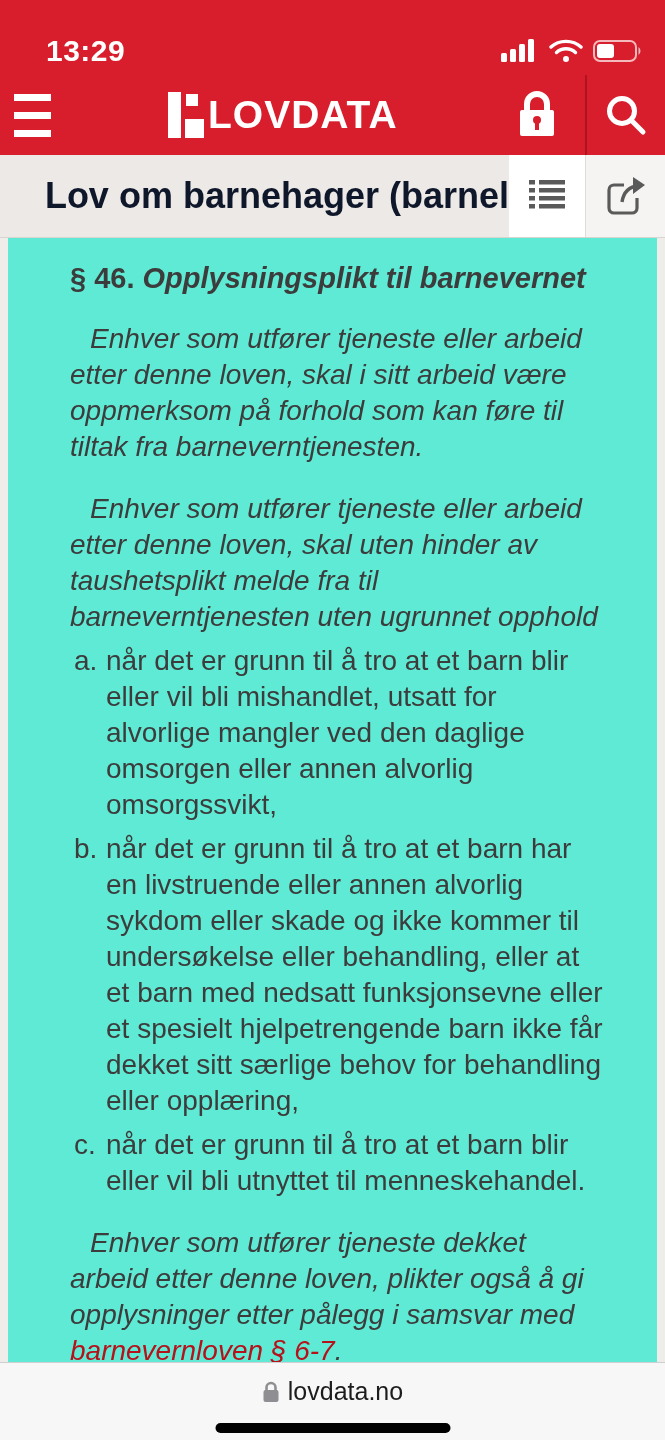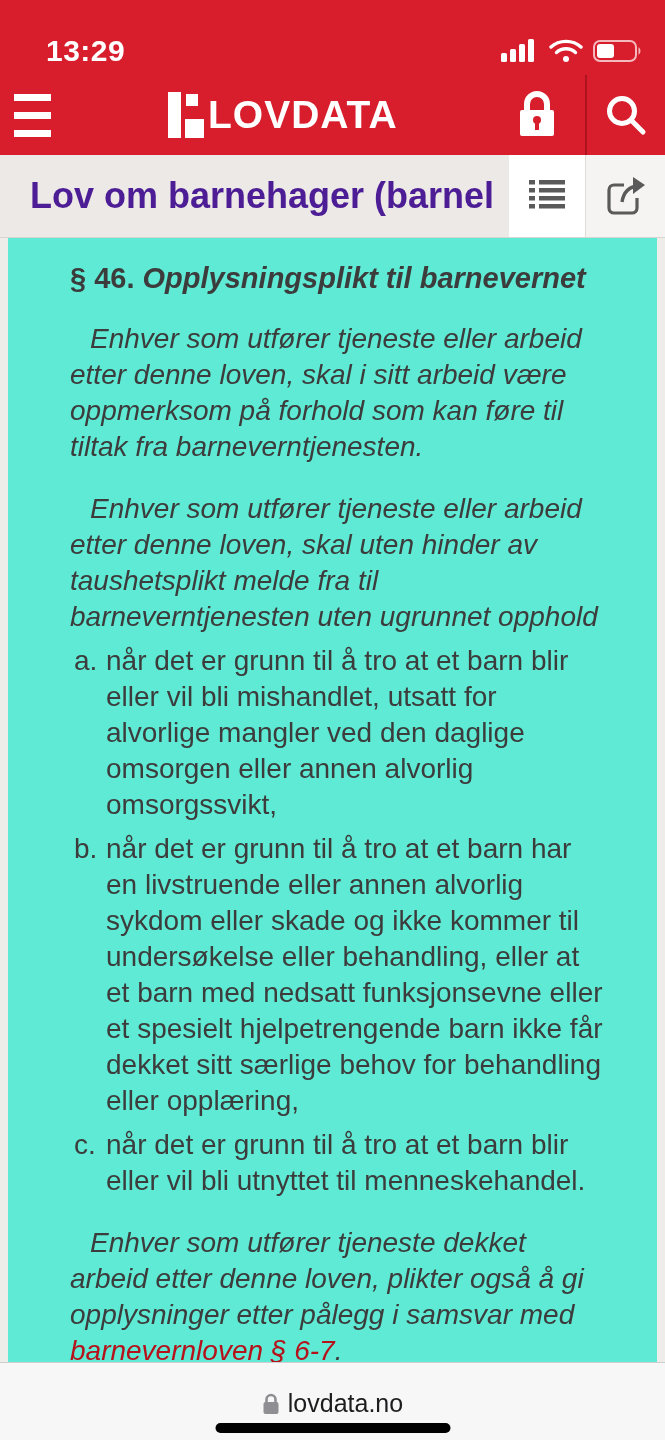--- a/index.html
+++ b/index.html
@@ -38,22 +38,22 @@
   .search-btn { width:78px; display:flex; align-items:center; justify-content:center; cursor:pointer; }
 
   
   .title-bar {
     position:absolute; top:155px; left:0; width:665px; height:83px;
     background:#ECE9E6; display:flex; align-items:stretch;
     border-bottom:1px solid #D8D4D0;
   }
   .page-title {
     flex:1; overflow:hidden; white-space:nowrap;
-    color:#4c1d95; font-size:36px; font-weight:bold;
-    line-height:82px; padding-left:30px;
+    color:#0f172a; font-size:36px; font-weight:bold;
+    line-height:82px; padding-left:30px;text-align:right;
   }
   .toc-btn { width:76px; background:#FFFFFF; display:flex; align-items:center; justify-content:center; cursor:pointer; }
   .share-btn { width:80px; background:#F6F4F2; border-left:1px solid #E0DDD9; display:flex; align-items:center; justify-content:center; cursor:pointer; }
 
   
   .doc {
     position:absolute; top:238px; left:8px; width:649px; height:1124px;
     background:#5eead4; overflow:hidden;
     color:#3C3C3C;
     padding:24px 54px 0 62px;
@@ -68,21 +68,21 @@
   .doc a.textlink, .footnote a.textlink {
     color:#B5121B; text-decoration:underline;
     text-decoration-color:#D9A9AC; text-underline-offset:4px; cursor:pointer;
   }
 
   
   .browser-bar {
     position:absolute; left:0; top:1362px; width:665px; height:78px;
     background:#F7F7F7; border-top:1px solid #CFCFCF;
     display:flex; align-items:flex-start; justify-content:center;
-    padding-top:26px;
+    padding-top:14px;
   }
   .url-pill { display:flex; align-items:center; gap:8px; font-size:25px; color:#1c1c1e; cursor:pointer; }
   .home-indicator {
     position:absolute; left:50%; transform:translateX(-50%);
     bottom:7px; width:235px; height:10px; border-radius:6px; background:#000;
   }
 
   svg { display:block; }
 </style>
 </head>

